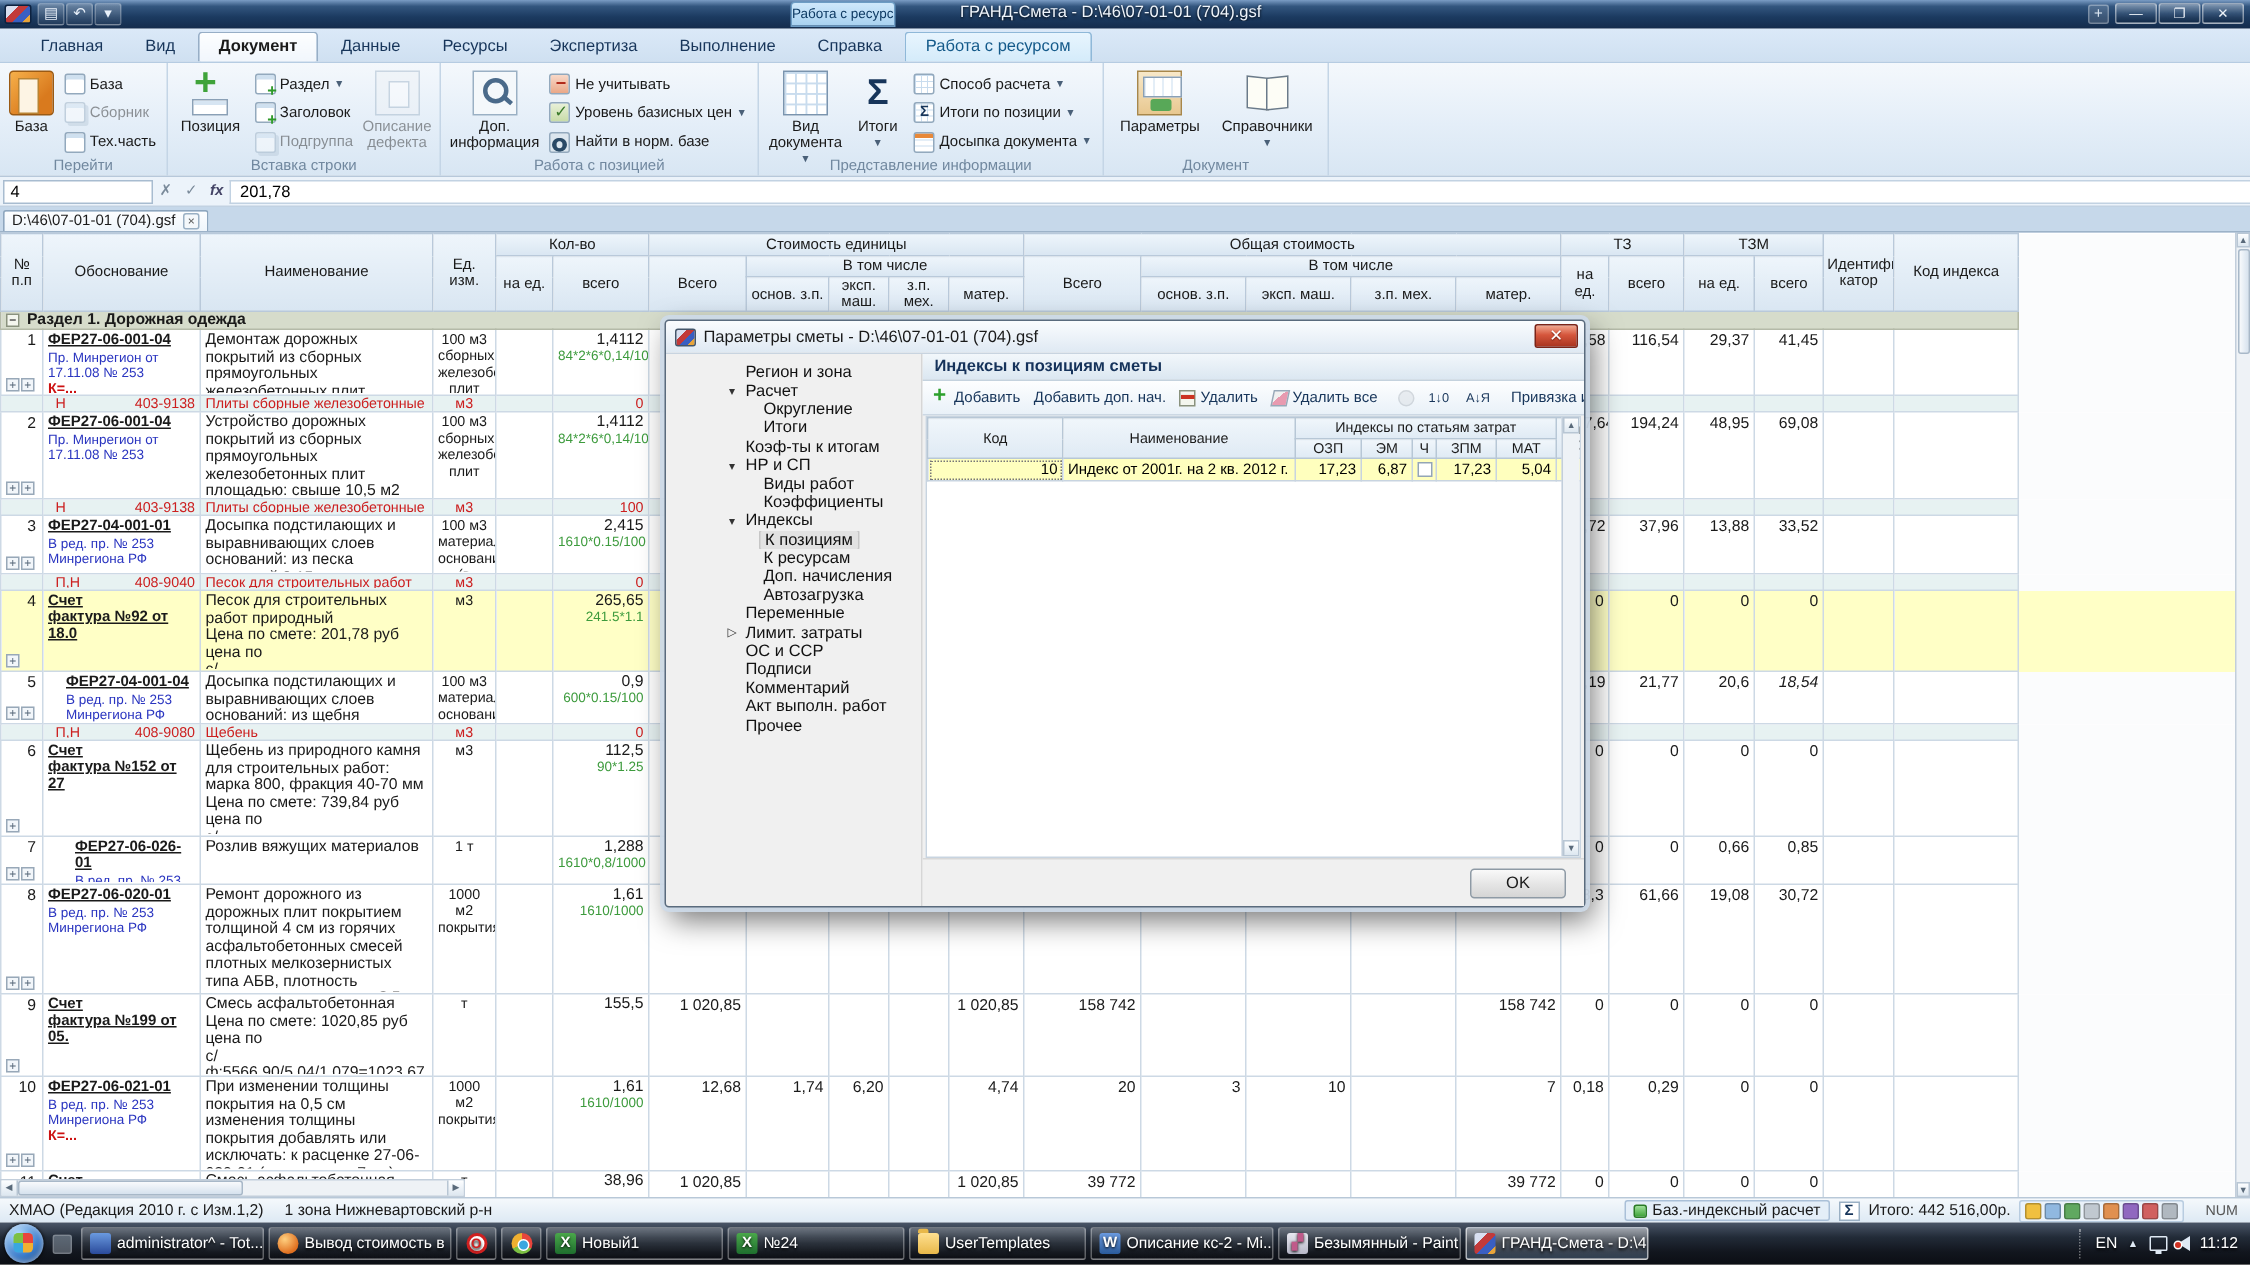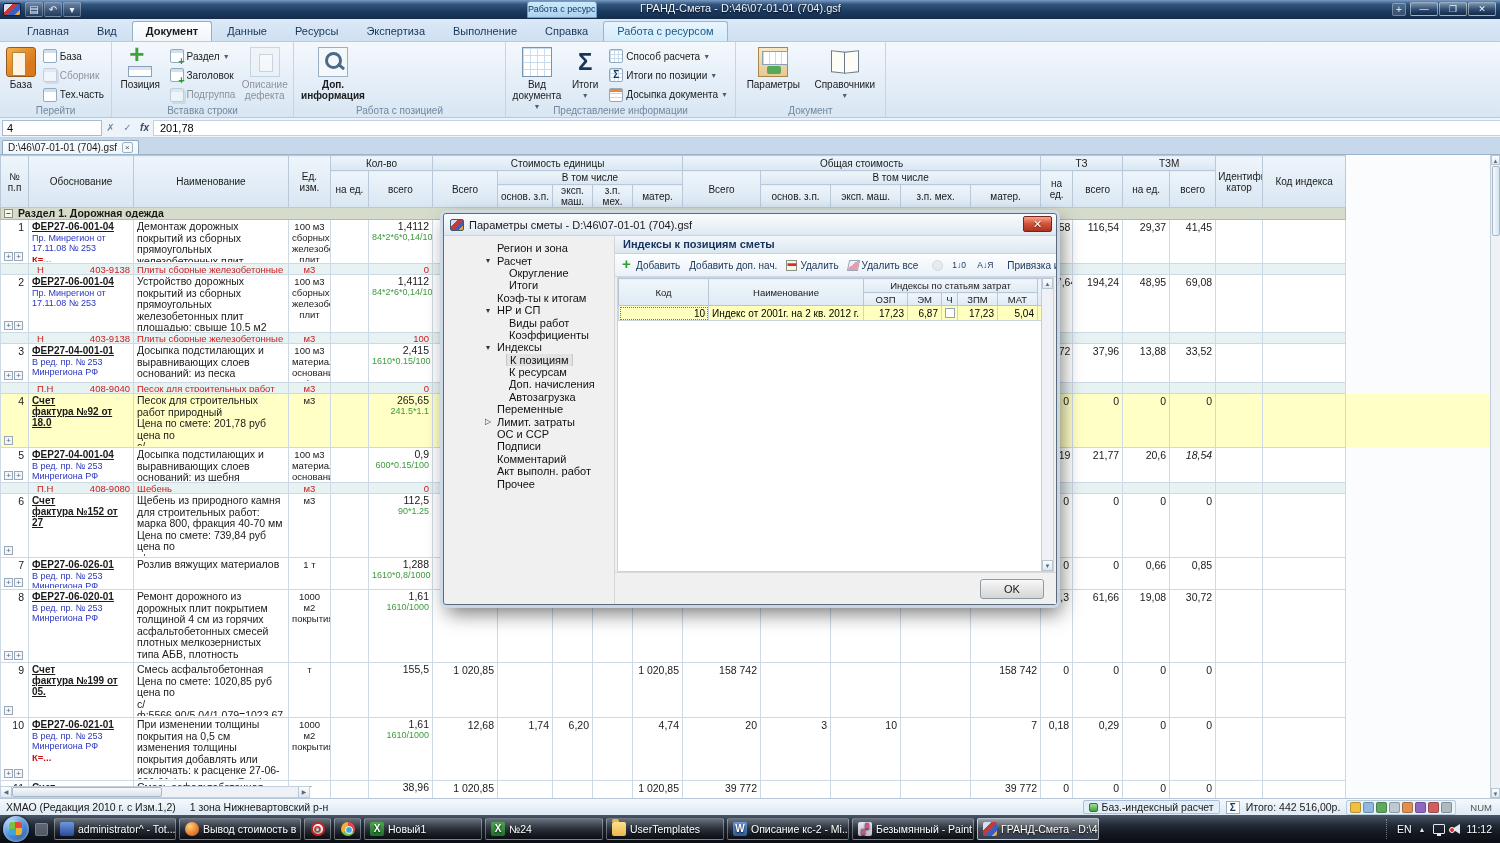--- a/index.html
+++ b/index.html
@@ -318,24 +318,39 @@
       </div>
       <div class="bigbtn disabled">
         <span class="i32 ic-defect"></span>
         <span class="blabel">Описание
 дефекта</span>
       </div>
       <div class="rlabel">Вставка строки</div>
     </div>
 
     <div class="rgroup" style="width:212px;">
-      <div class="bigbtn" style="width:70px;font-weight:bold;">
+      <div class="bigbtn" style="width:70px;">
         <span class="i32 ic-info"></span>
         <span class="blabel">Доп.
 информация</span>
+      </div>
+      <div class="smallcol">
+        <div class="smallbtn">
+            <span class="i16 si si-no"></span>
+            <span>Не учитывать</span>
+          </div>
+        <div class="smallbtn">
+            <span class="i16 si si-level"></span>
+            <span>Уровень базисных цен</span>
+            <span class="arrow">▼</span>
+          </div>
+        <div class="smallbtn">
+            <span class="i16 si si-find"></span>
+            <span>Найти в норм. базе</span>
+          </div>
       </div>
       <div class="rlabel">Работа с позицией</div>
     </div>
 
     <div class="rgroup" style="width:230px;">
       <div class="bigbtn">
         <span class="i32 ic-view"></span>
         <span class="blabel">Вид
 документа</span>
           <span class="arrow">▼</span>
@@ -1041,21 +1056,21 @@
             <td>
               <div class="cc numcell" style="height: 33px;">
                 <div class="rownum">5</div>
                 <div class="exps">
                   <span class="expbox">+</span>
                   <span class="expbox">+</span>
                 </div>
               </div>
             </td>
             <td>
-              <div class="cc" style="height: 33px;">
+              <div class="cc" style="height: 33px; margin-left: 12px;">
                 <div class="pcode">ФЕР27-04-001-04</div>
                 <div class="pjust">В ред. пр. № 253
 Минрегиона РФ</div>
               </div>
             </td>
             <td>
               <div class="cc" style="height: 33px;">
                 <div class="pname">Досыпка подстилающих и выравнивающих слоев оснований: из щебня</div>
               </div>
             </td>
@@ -1288,21 +1303,21 @@
             <td>
               <div class="cc numcell" style="height: 30px;">
                 <div class="rownum">7</div>
                 <div class="exps">
                   <span class="expbox">+</span>
                   <span class="expbox">+</span>
                 </div>
               </div>
             </td>
             <td>
-              <div class="cc" style="height: 30px;">
+              <div class="cc" style="height: 30px; margin-left: 18px;">
                 <div class="pcode">ФЕР27-06-026-01</div>
                 <div class="pjust">В ред. пр. № 253
 Минрегиона РФ</div>
               </div>
             </td>
             <td>
               <div class="cc" style="height: 30px;">
                 <div class="pname">Розлив вяжущих материалов</div>
               </div>
             </td>

